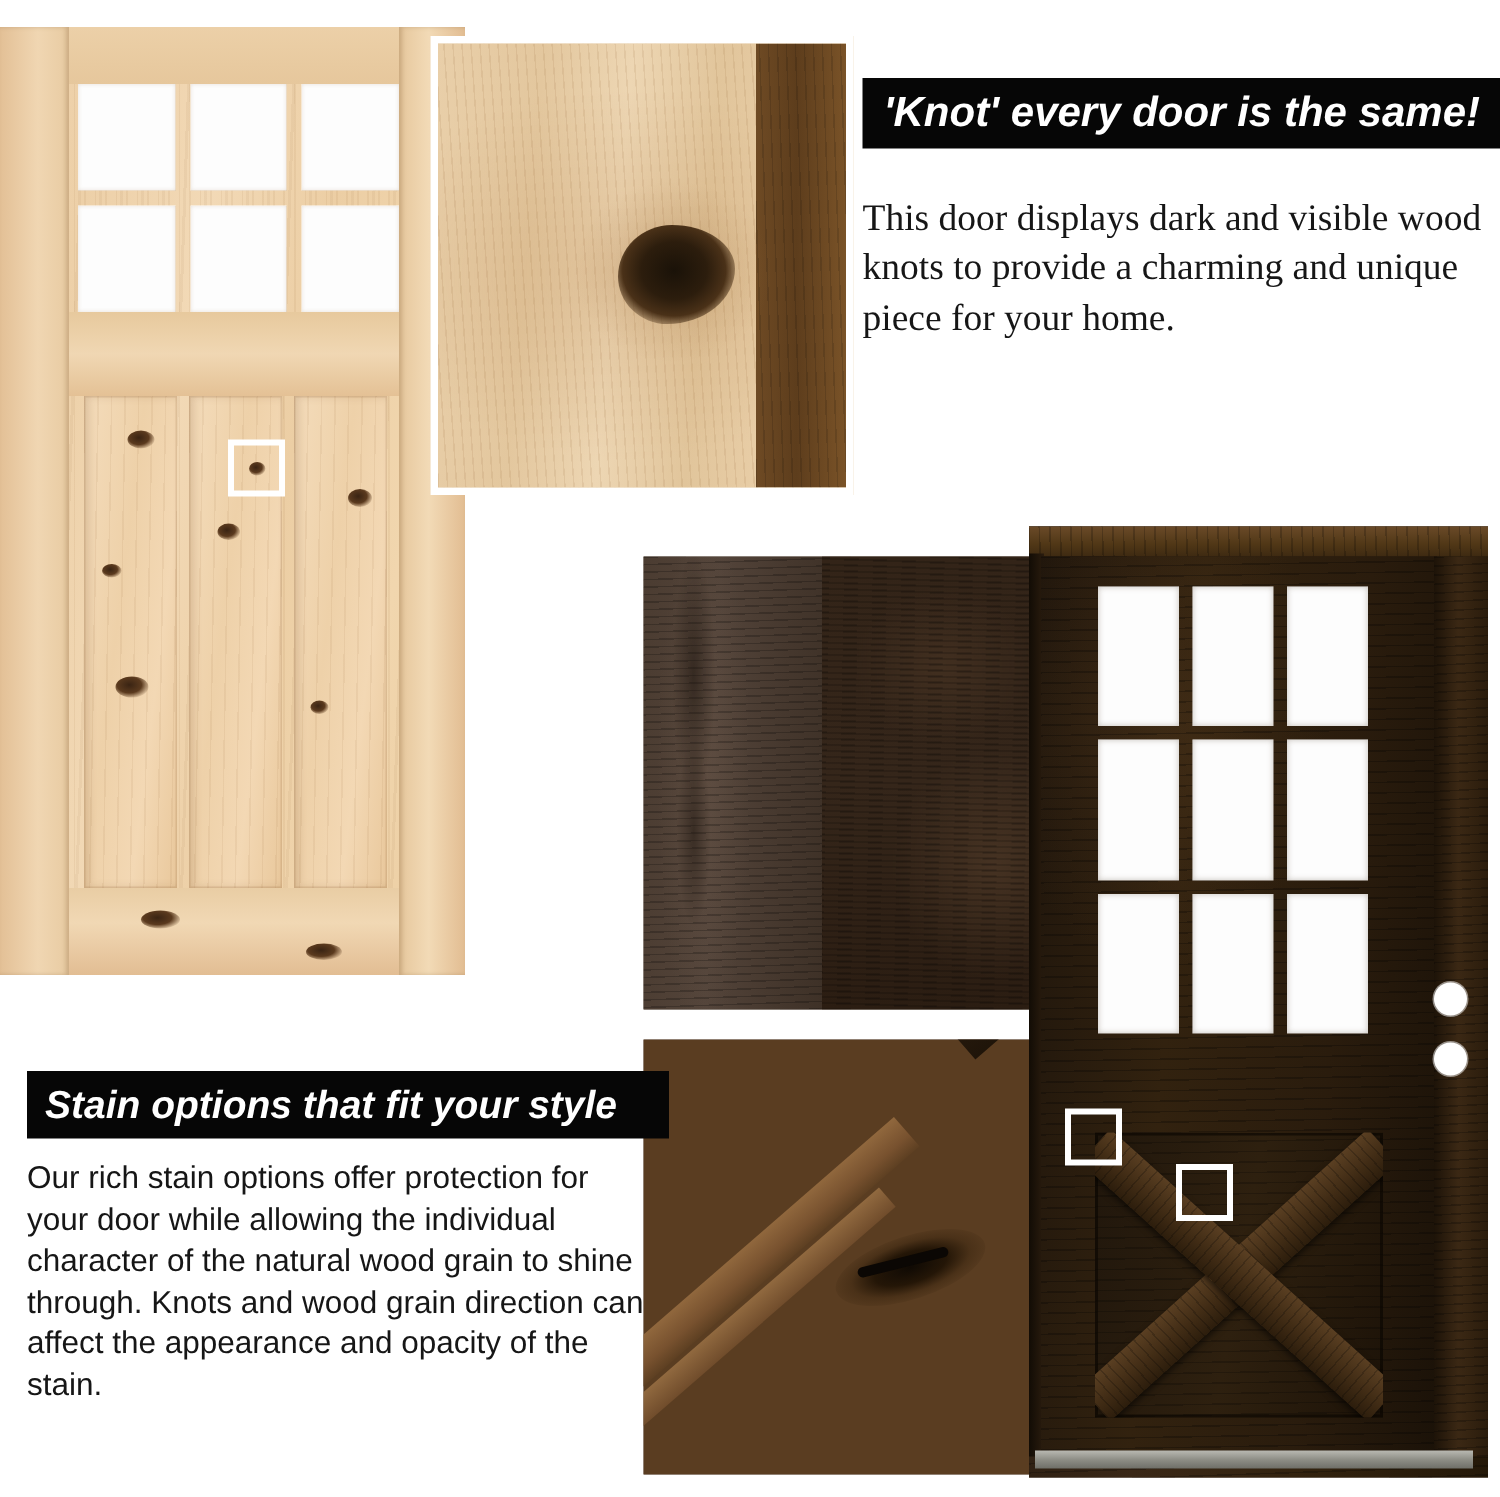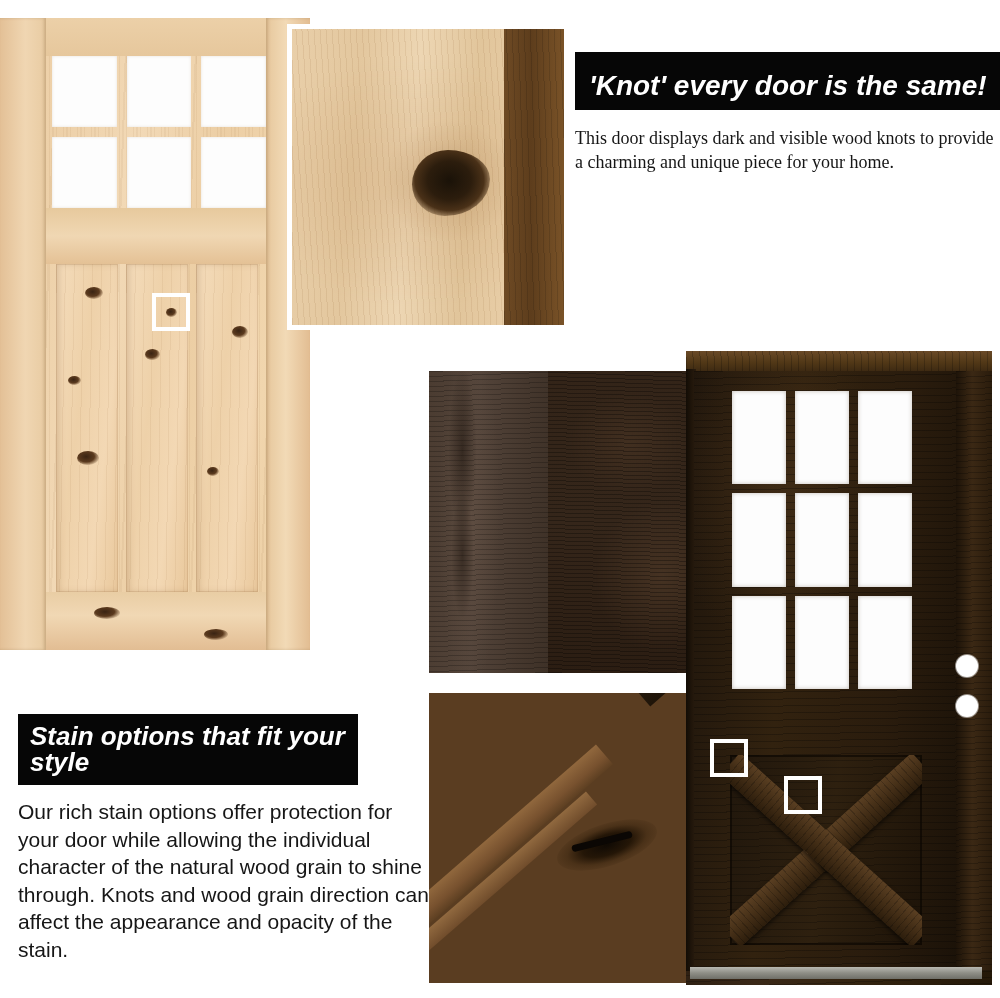--- a/index.html
+++ b/index.html
@@ -96,34 +96,34 @@
   }
 
   
   #ka-text{ left:575px; top:44px; width:425px; }
   .h1{
     font-size:60px; font-weight:bold; letter-spacing:-1.5px; line-height:1;
     color:#0b0b0b; white-space:nowrap;
   }
   .barbox{
     background:#060606; color:#ffffff; font-style:italic; font-weight:bold;
-    font-size:28px; line-height:1; padding:20px 0 10px 14px; margin-top:8px;
+    font-size:28px; line-height:1; padding:9px 0 10px 14px; margin-top:8px;
   }
   .body-serif{
-    font-family:"Liberation Serif", serif; font-size:18px; line-height:1.33;
-    color:#161616; margin-top:17px;
+    font-family:"Liberation Serif", serif; font-size:25px; line-height:1.33;
+    color:#161616; margin-top:30px;
   }
 
   
   #ds-text{ left:18px; top:706px; width:420px; }
   .h1-ds{ font-size:58px; font-weight:bold; letter-spacing:-1.5px; line-height:1; color:#0b0b0b; }
   .barbox-ds{
     background:#060606; color:#fff; font-style:italic; font-weight:bold;
     font-size:26px; line-height:1; padding:9px 0 10px 12px; margin-top:8px;
-    width:340px;
+    width:428px;
   }
   .body-serif-ds{
     font-family:Liberation Sans, sans-serif; font-size:21px; line-height:1.31;
     color:#161616; margin-top:13px;
   }
 
   
   #swatch-1{ left:424px; top:366px; width:268px; height:312px;
     border:5px solid #ffffff; overflow:hidden; background:#3a2a1d; }
   .sw1-left{

